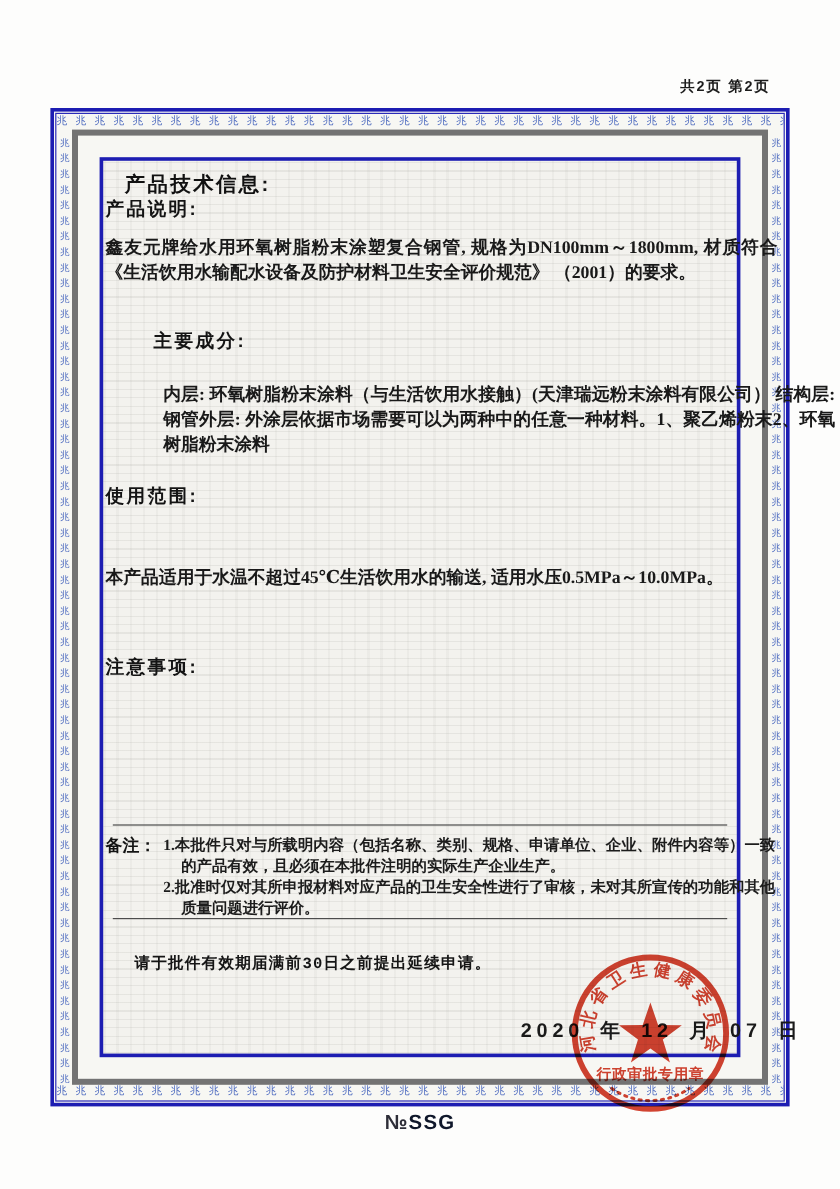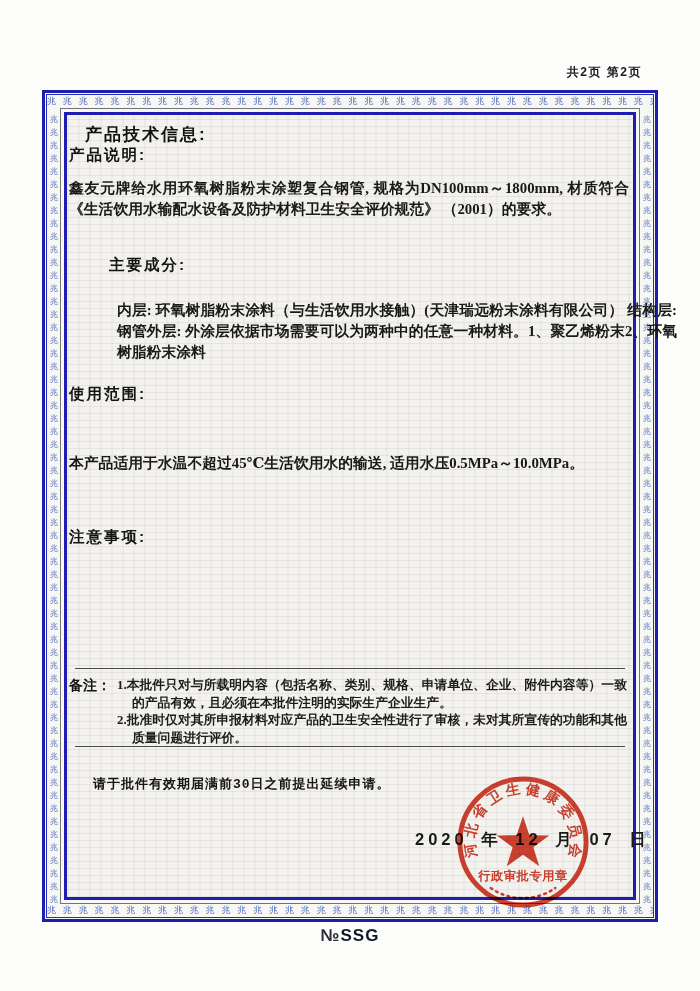--- a/index.html
+++ b/index.html
@@ -35,21 +35,21 @@
   }
   .strip-h{left:0;right:0;height:13px;font-size:9px;line-height:13px;letter-spacing:2px;text-align:center;}
   .strip-top{top:0;}
   .strip-bottom{bottom:0;}
   .strip-v{top:13px;bottom:13px;width:13px;writing-mode:vertical-rl;text-orientation:upright;
            font-size:8px;line-height:13px;letter-spacing:2px;}
   .strip-left{left:0;}
   .strip-right{right:0;}
   .f3{
     position:absolute;inset:13px;box-sizing:border-box;
-    border:1px solid #737373;padding:3px;
+    border:5px solid #737373;padding:18px;
   }
   .f4{
     width:100%;height:100%;box-sizing:border-box;border:3px solid #1d1db2;
     position:relative;
     background-color:#f3f2ee;
     background-image:
       repeating-linear-gradient(0deg, rgba(150,150,143,.15) 0 1px, transparent 1px 7px),
       repeating-linear-gradient(90deg, rgba(150,150,143,.08) 0 2px, transparent 2px 11px);
   }
 

